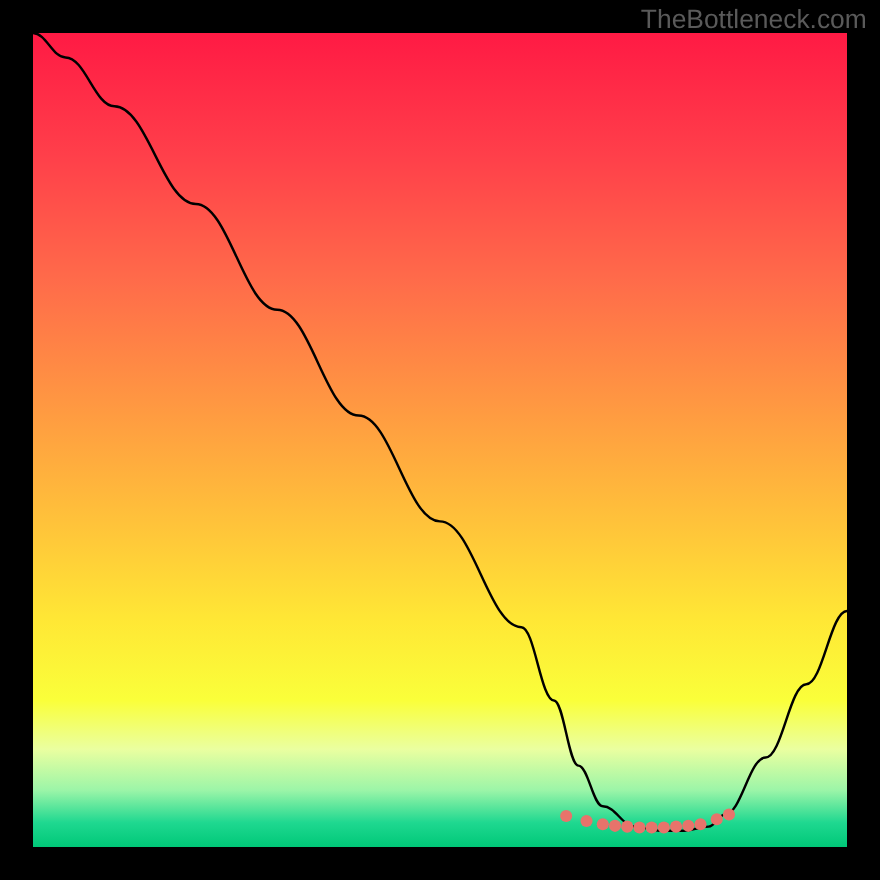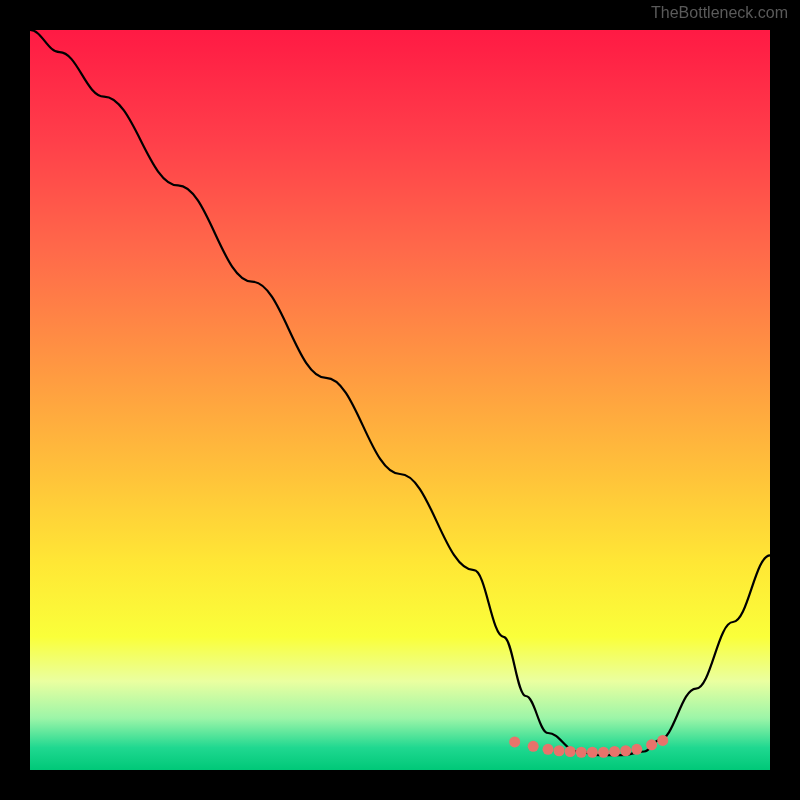--- a/index.html
+++ b/index.html
@@ -9,21 +9,21 @@
     background: #000;
     font-family: Arial, sans-serif;
     position: relative;
     overflow: hidden;
   }
   .attribution {
     position: absolute;
     top: 4px;
     right: 12px;
     color: #5a5a5a;
-    font-size: 16px;
+    font-size: 24px;
     font-weight: 500;
     z-index: 10;
   }
   .plot-area {
     position: absolute;
     top: 30px;
     left: 30px;
     width: 740px;
     height: 740px;
   }

